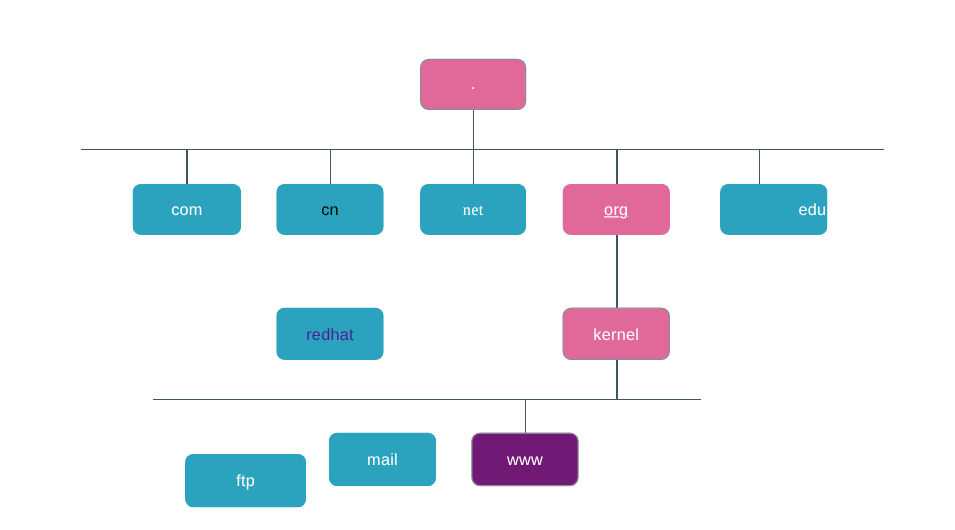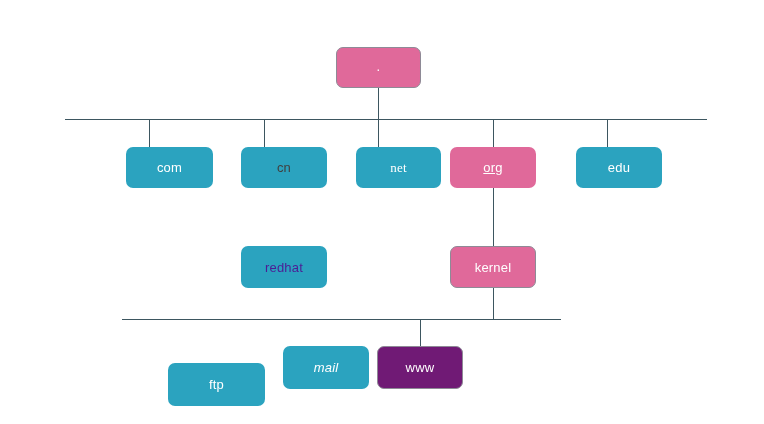--- a/index.html
+++ b/index.html
@@ -48,21 +48,20 @@
     color: #ffffff;
     font-size: 13px;
     font-family: "Liberation Sans", sans-serif;
     letter-spacing: 0.2px;
     line-height: 1;
     user-select: none;
     border: 1px solid transparent;
   }
   .node.teal {
     background: #2BA3BF;
-    margin-left: 20px;
   }
   .node.pink {
     background: #E0699A;
   }
   .node.selected {
     border: 1px solid #8E8A96;
   }
   .node-label {
     pointer-events: none;
     white-space: nowrap;
@@ -93,41 +92,41 @@
     </svg>
 
   <div id="nodes">
       <div class="node pink selected" style="left: 336px; top: 47px; width: 85px; height: 41px; background: rgb(224, 105, 154); border-color: rgb(142, 138, 150);">
         <span class="node-label root-dot" style="color: rgb(255, 255, 255);">.</span>
       </div>
       <div class="node teal" style="left: 106px; top: 147px; width: 87px; height: 41px; background: rgb(43, 163, 191);">
         <span class="node-label" style="color: rgb(255, 255, 255);">com</span>
       </div>
       <div class="node teal" style="left: 221px; top: 147px; width: 86px; height: 41px; background: rgb(43, 163, 191);">
-        <span class="node-label" style="color: #404040;">cn</span>
+        <span class="node-label" style="color: #000000;">cn</span>
       </div>
       <div class="node teal" style="left: 336px; top: 147px; width: 85px; height: 41px; background: rgb(43, 163, 191); font-family: Liberation Serif, serif;">
         <span class="node-label" style="color: rgb(255, 255, 255);">net</span>
       </div>
       <div class="node pink" style="left: 450px; top: 147px; width: 86px; height: 41px; background: rgb(224, 105, 154);">
         <span class="node-label" style="color: rgb(255, 255, 255); text-decoration: underline;">org</span>
       </div>
-      <div class="node teal" style="left: 556px; top: 147px; width: 86px; height: 41px; background: rgb(43, 163, 191);">
+      <div class="node teal" style="left: 576px; top: 147px; width: 86px; height: 41px; background: rgb(43, 163, 191); justify-content: flex-end;">
         <span class="node-label" style="color: rgb(255, 255, 255);">edu</span>
       </div>
       <div class="node teal" style="left: 221px; top: 246px; width: 86px; height: 42px; background: rgb(43, 163, 191);">
         <span class="node-label" style="color: #4c1d95; text-align: center;">redhat</span>
       </div>
       <div class="node pink selected" style="left: 450px; top: 246px; width: 86px; height: 42px; background: rgb(224, 105, 154); border-color: rgb(142, 138, 150);">
         <span class="node-label" style="color: rgb(255, 255, 255);">kernel</span>
       </div>
       <div class="node teal" style="left: 148px; top: 363px; width: 97px; height: 43px; background: rgb(43, 163, 191);">
         <span class="node-label" style="color: rgb(255, 255, 255);">ftp</span>
       </div>
-      <div class="node teal" style="left: 263px; top: 346px; width: 86px; height: 43px; background: rgb(43, 163, 191); font-style: italic;">
+      <div class="node teal" style="left: 263px; top: 346px; width: 86px; height: 43px; background: rgb(43, 163, 191);">
         <span class="node-label" style="color: rgb(255, 255, 255);">mail</span>
       </div>
       <div class="node pink selected" style="left: 377px; top: 346px; width: 86px; height: 43px; background: #701a75; border-color: rgb(142, 138, 150);">
         <span class="node-label" style="color: rgb(255, 255, 255);">www</span>
       </div>
     </div>
 
 </div>
 
 </body></html>

